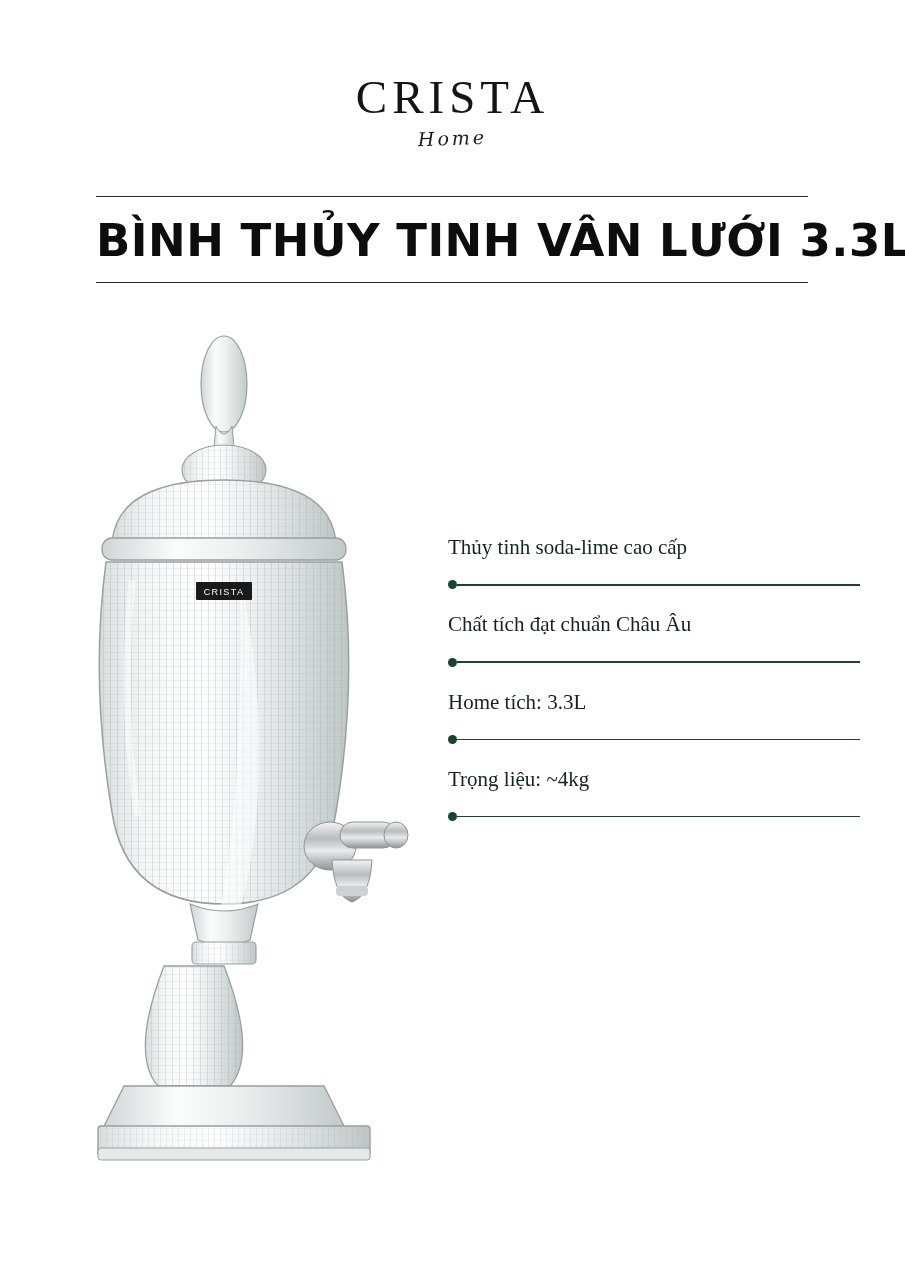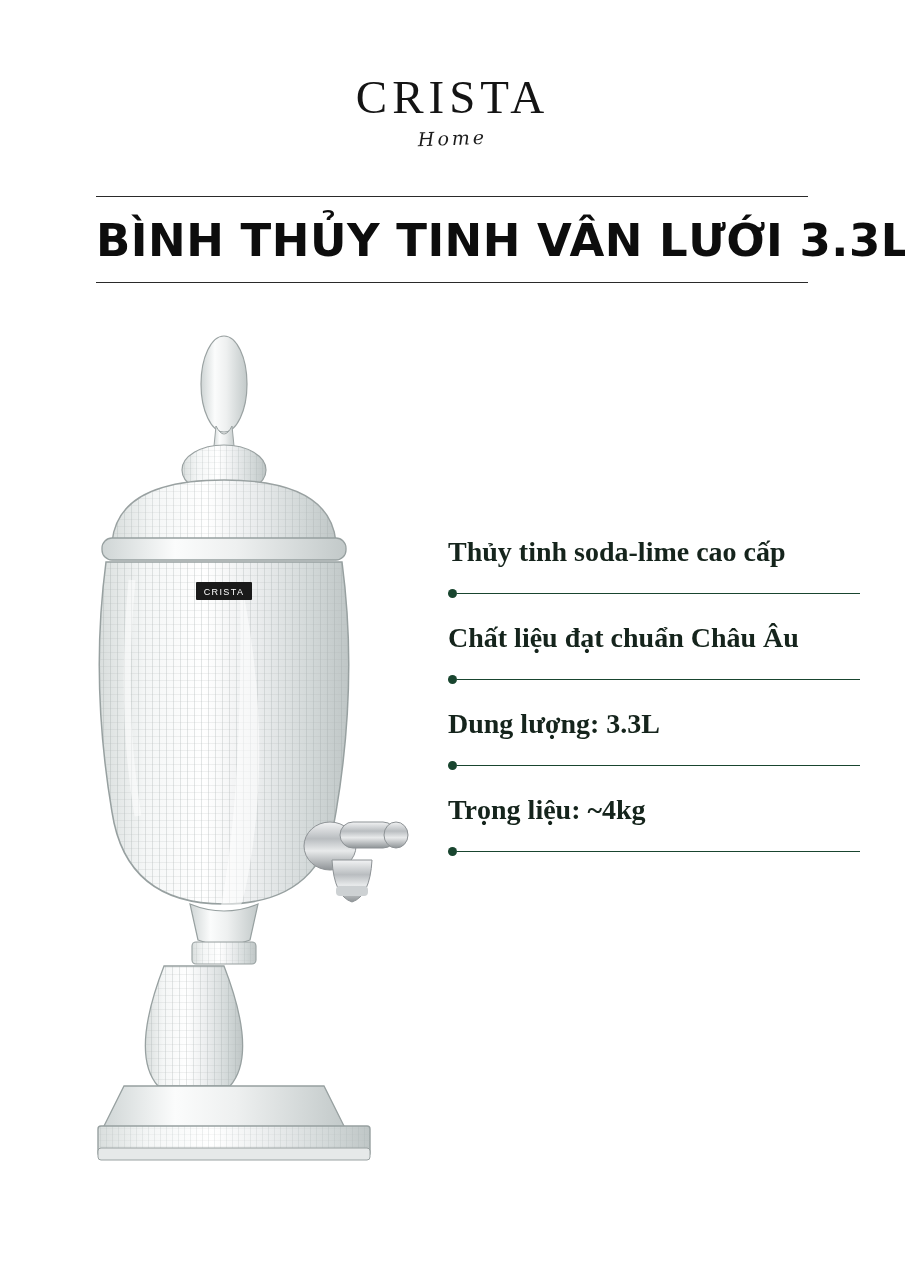--- a/index.html
+++ b/index.html
@@ -81,26 +81,25 @@
     position: absolute;
     left: 448px;
     top: 534px;
     width: 412px;
   }
   .feature {
     margin-bottom: 20px;
   }
   .feature-text {
     font-family: "Liberation Serif", serif;
-    font-size: 28px;
+    font-size: 21px;
     color: #15241c;
     line-height: 1.25;
     padding-bottom: 20px;
     white-space: nowrap;
-    font-weight: bold;
   }
   .feature-sep {
     display: flex;
     align-items: center;
     width: 100%;
     margin-bottom: 22px;
   }
   .feature-dot {
     width: 9px;
     height: 9px;
@@ -215,29 +214,29 @@
 
   <div class="feature">
     <div class="feature-text">Thủy tinh soda-lime cao cấp</div>
     <div class="feature-sep">
       <span class="feature-dot"></span>
       <span class="feature-line"></span>
     </div>
   </div>
 
   <div class="feature">
-    <div class="feature-text">Chất liệu đạt chuẩn Châu Âu</div>
-    <div class="feature-sep">
-      <span class="feature-dot"></span>
-      <span class="feature-line"></span>
-    </div>
-  </div>
-
-  <div class="feature">
-    <div class="feature-text">Dung lượng: 3.3L</div>
+    <div class="feature-text">Chất tích đạt chuẩn Châu Âu</div>
+    <div class="feature-sep">
+      <span class="feature-dot"></span>
+      <span class="feature-line"></span>
+    </div>
+  </div>
+
+  <div class="feature">
+    <div class="feature-text">Home tích: 3.3L</div>
     <div class="feature-sep">
       <span class="feature-dot"></span>
       <span class="feature-line"></span>
     </div>
   </div>
 
   <div class="feature">
     <div class="feature-text">Trọng liệu: ~4kg</div>
     <div class="feature-sep">
       <span class="feature-dot"></span>

